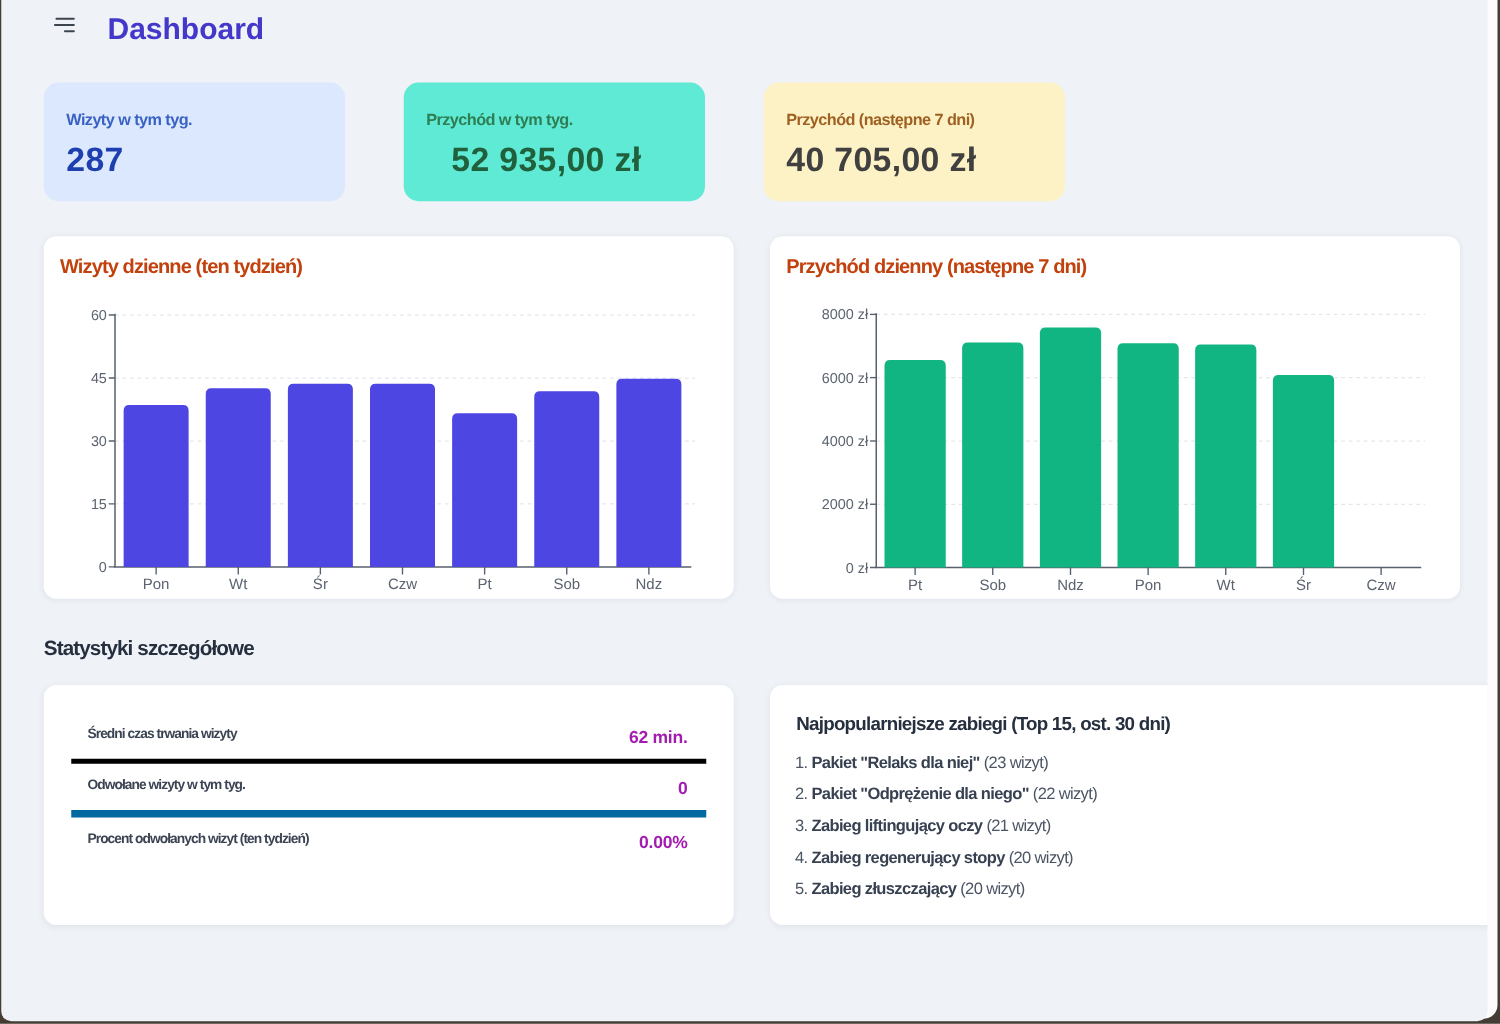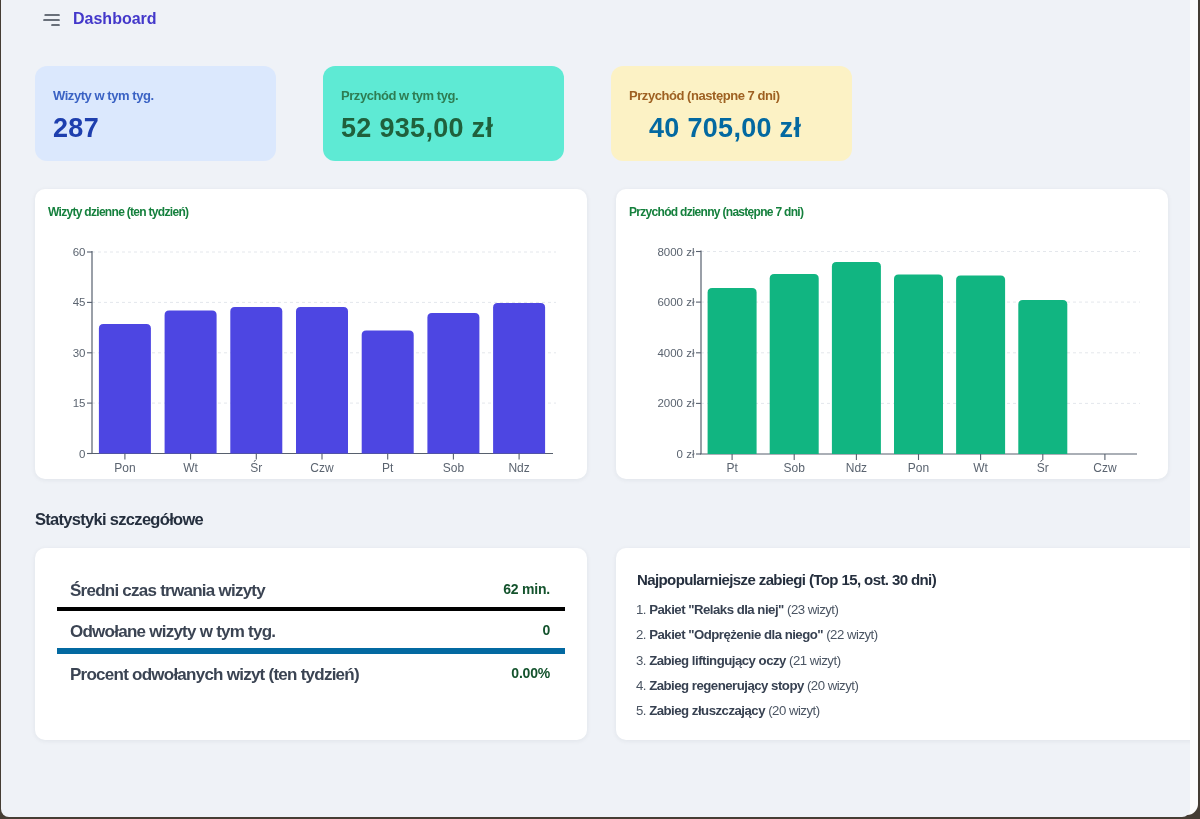--- a/index.html
+++ b/index.html
@@ -3,39 +3,39 @@
 <meta charset="utf-8">
 <title>Dashboard</title>
 <style>
 * { margin:0; padding:0; box-sizing:border-box; }
 html,body { width:1200px; height:819px; overflow:hidden; }
 body { background:#453d34; font-family:"Liberation Sans",sans-serif; position:relative; }
 .window { position:absolute; left:1.5px; top:0; right:2.5px; bottom:4px; background:#fcfcfc; border-radius:0 0 11px 11px; }
 .page { position:absolute; left:1px; top:0; right:10px; bottom:2px; background:#eff2f7; border-radius:0 0 8px 8px; overflow:hidden; }
 .abs { position:absolute; }
 .burger { left:42px; top:13px; }
-h1.dash { left:72px; top:10px; font-size:16px; font-weight:700; color:#4338ca; letter-spacing:0; position:absolute; }
+h1.dash { left:85px; top:10px; font-size:24px; font-weight:700; color:#4338ca; letter-spacing:0; position:absolute; }
 .scard { position:absolute; top:66px; width:241px; height:95px; border-radius:12px; }
 .scard .t { position:absolute; left:18px; top:22px; font-size:13px; font-weight:700; letter-spacing:-0.45px; }
 .scard .v { position:absolute; left:18px; top:47px; font-size:27px; font-weight:700; letter-spacing:0.3px; }
 .c1 { left:34px;  background:#dbe8fd; } .c1 .t { color:#3a62c4; } .c1 .v { color:#1e3fae; }
-.c2 { left:322px; background:#5eead4; } .c2 .t { color:#2e7d53; } .c2 .v { color:#20603c; }
-.c3 { left:610px; background:#fcf2c5; } .c3 .t { color:#9e6122; } .c3 .v { color:#0369a1;margin-left:20px; }
+.c2 { left:322px; background:#5eead4; } .c2 .t { color:#2e7d53; } .c2 .v { color:#20603c;margin-left:20px; }
+.c3 { left:610px; background:#fcf2c5; } .c3 .t { color:#9e6122; } .c3 .v { color:#404040; }
 .c4 { left:898px; background:#f4e8fd; } .c4 .t { color:#8b49c6; } .c4 .v { color:#6a1fb0; }
 .card { position:absolute; background:#fff; border-radius:10px; box-shadow:0 1px 5px rgba(30,41,59,0.07); }
 .chartL { left:34px; top:189px; width:552px; height:290px; }
 .chartR { left:615px; top:189px; width:552px; height:290px; }
-.ctitle { position:absolute; left:13px; top:16px; font-size:12px; font-weight:700; letter-spacing:-0.7px; color:#15803d; }
+.ctitle { position:absolute; left:13px; top:16px; font-size:16px; font-weight:700; letter-spacing:-0.7px; color:#c2410c; }
 .csvg { position:absolute; left:0; top:0; }
 h2.stats { position:absolute; left:34px; top:510px; font-size:16.5px; font-weight:700; letter-spacing:-0.7px; color:#252f3e; }
 .statcard { left:34px; top:548px; width:552px; height:192px; }
 .topcard { left:615px; top:548px; width:600px; height:192px; }
 .srow { position:absolute; left:22px; right:22px; height:40px; }
-.srow .lab { position:absolute; left:13px; top:11px; font-size:17px; font-weight:700; letter-spacing:-0.75px; color:#3b4453; }
-.srow .val { position:absolute; right:15px; top:11px; font-size:14px; font-weight:700; letter-spacing:-0.2px; color:#14532d; }
+.srow .lab { position:absolute; left:13px; top:11px; font-size:11px; font-weight:700; letter-spacing:-0.75px; color:#3b4453; }
+.srow .val { position:absolute; right:15px; top:11px; font-size:14px; font-weight:700; letter-spacing:-0.2px; color:#a21caf; }
 .r1 { top:21.5px; } .r2 { top:59px; border-top:4px solid #000000; } .r3 { top:99.5px; border-top:6px solid #0369a1; }
 .ttitle { position:absolute; left:21px; top:23px; font-size:15px; font-weight:700; letter-spacing:-0.6px; color:#252f3e; }
 .titem { position:absolute; left:20px; font-size:13.2px; letter-spacing:-0.5px; color:#4b5563; }
 .titem b { color:#374151; font-weight:700; }
 </style>
 </head>
 <body>
 <div class="window"></div>
 <div class="page">
   <div class="abs burger"><svg width="17" height="14" viewBox="0 0 17 14">

